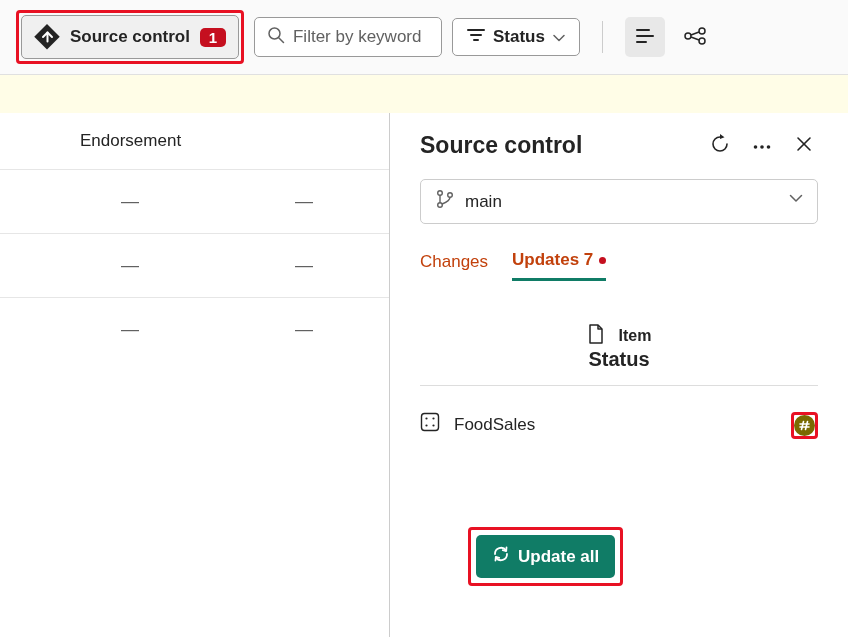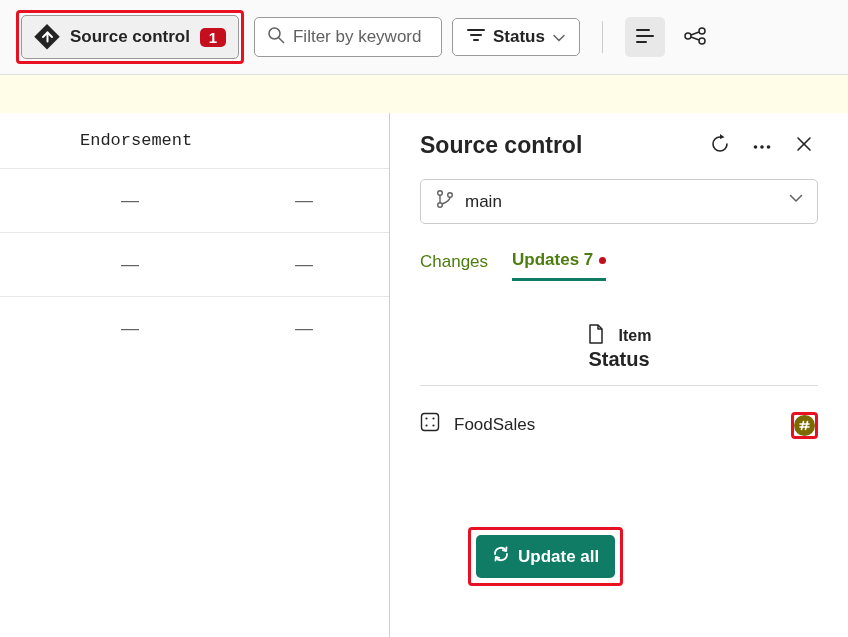--- a/index.html
+++ b/index.html
@@ -135,21 +135,21 @@
     }
     .table-header {
       display: flex;
       padding: 18px 0;
     }
     .th {
       font-size: 17px;
       color: #242424;
       font-weight: 400;
     }
-    .th-end { width: 200px; padding-left: 80px; font-family: Liberation Mono, monospace; }
+    .th-end { width: 200px; padding-left: 80px; }
     .th-sens { width: 188px; padding-left: 50px; }
     .row {
       display: flex;
       border-top: 1px solid #e6e6e6;
       height: 64px;
       align-items: center;
     }
     .cell-end { width: 200px; text-align: center; color: #616161; font-size: 18px; padding-left: 60px;}
     .cell-sens { width: 188px; text-align: center; color: #616161; font-size: 18px; padding-left: 20px;}
     
@@ -193,21 +193,21 @@
       color: #242424;
     }
     .tabs {
       display: flex;
       gap: 24px;
       margin-top: 26px;
       border-bottom: 1px solid transparent;
     }
     .tab {
       font-size: 17px;
-      color: #4d7c0f;
+      color: #c2410c;
       padding-bottom: 8px;
       cursor: pointer;
       display: flex;
       align-items: center;
       gap: 6px;
     }
     .tab.active {
       font-weight: 700;
       border-bottom: 3px solid #107c66;
     }

